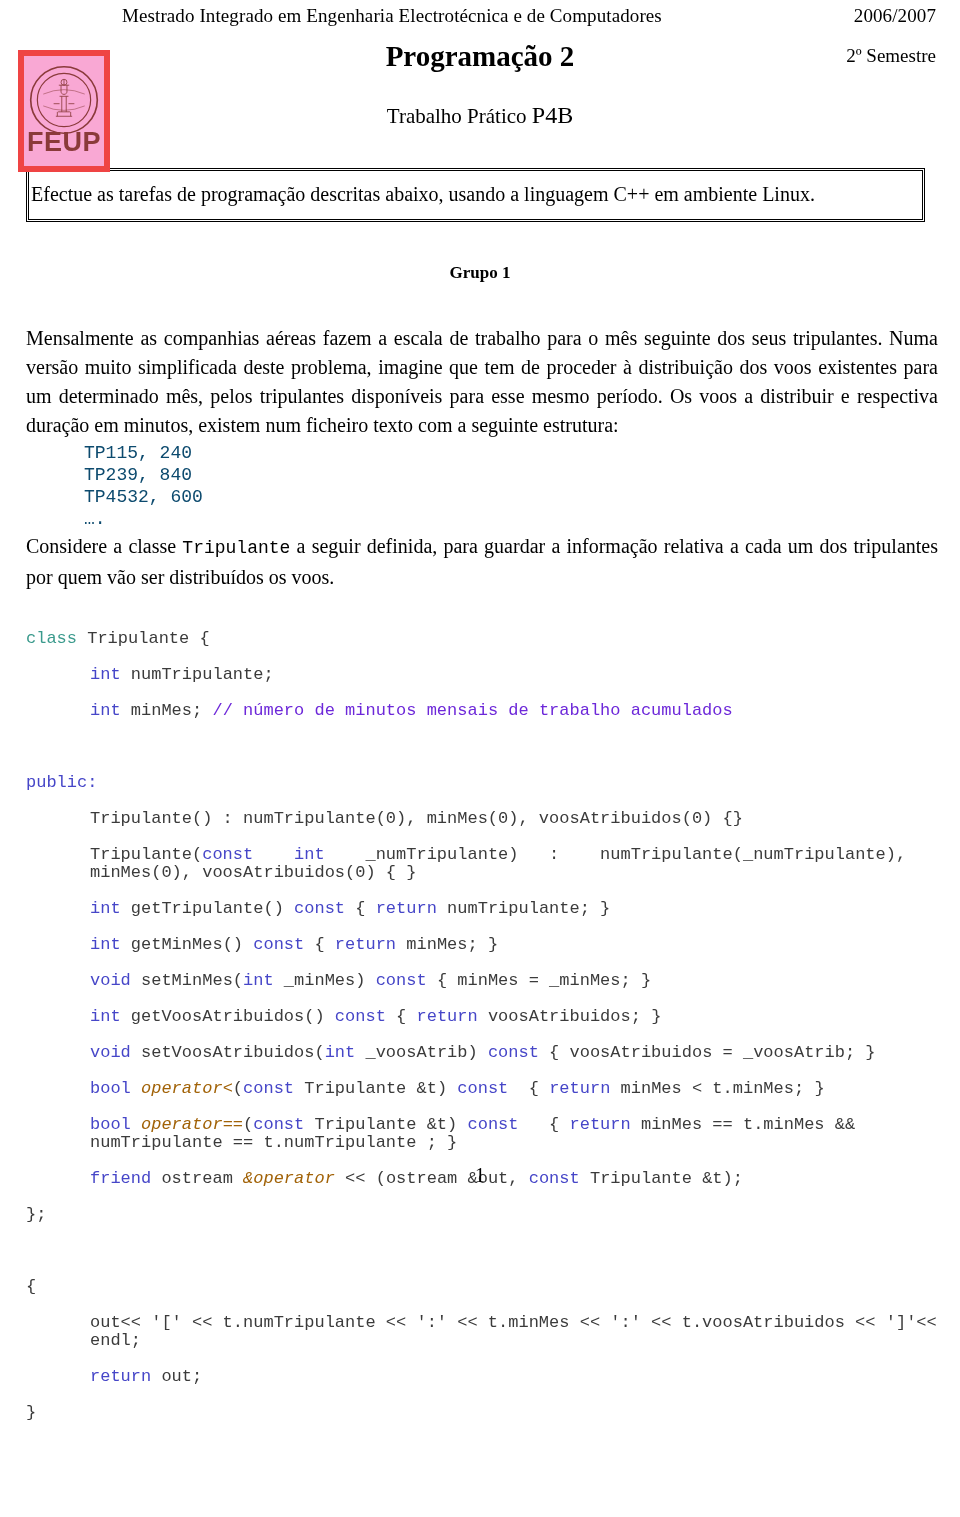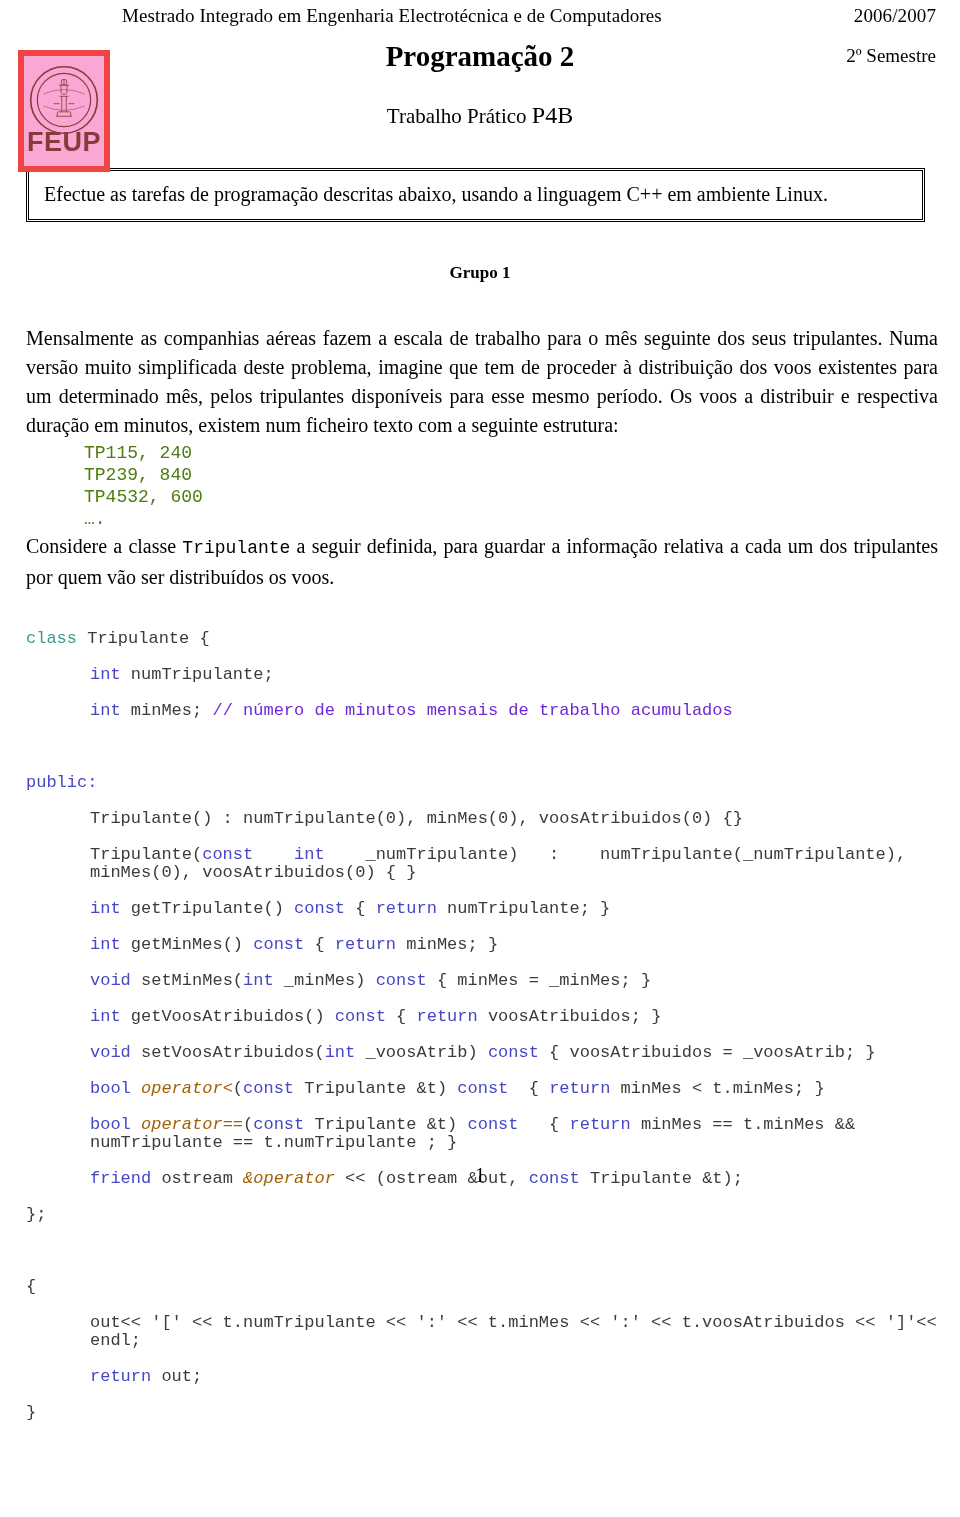--- a/index.html
+++ b/index.html
@@ -102,21 +102,21 @@
     right: 6px;
     top: 14px;
     font-size: 19px;
     line-height: 24px;
   }
 
   
   .instruction-box {
     margin: 18px 17px 0 8px;
     border: 3px double #000000;
-    padding: 8px 12px 10px 15px;
+    padding: 8px 12px 10px 2px;
     font-size: 20px;
     line-height: 30px;
   }
 
   
   .group-heading {
     text-align: center;
     font-size: 17px;
     font-weight: bold;
     margin-top: 36px;
@@ -134,21 +134,21 @@
 
   .mono-inline {
     font-family: "Liberation Mono", "DejaVu Sans Mono", monospace;
     font-size: 18px;
   }
 
   .file-sample {
     font-family: "Liberation Mono", "DejaVu Sans Mono", monospace;
     font-size: 18px;
     line-height: 22px;
-    color: #4d7c0f;
+    color: #0c4a6e;
     margin: 2px 0 2px 66px;
     white-space: pre;
   }
 
   
   .code-block {
     font-family: "Liberation Mono", "DejaVu Sans Mono", monospace;
     font-size: 17px;
     line-height: 18px;
     margin: 20px 4px 0 8px;

